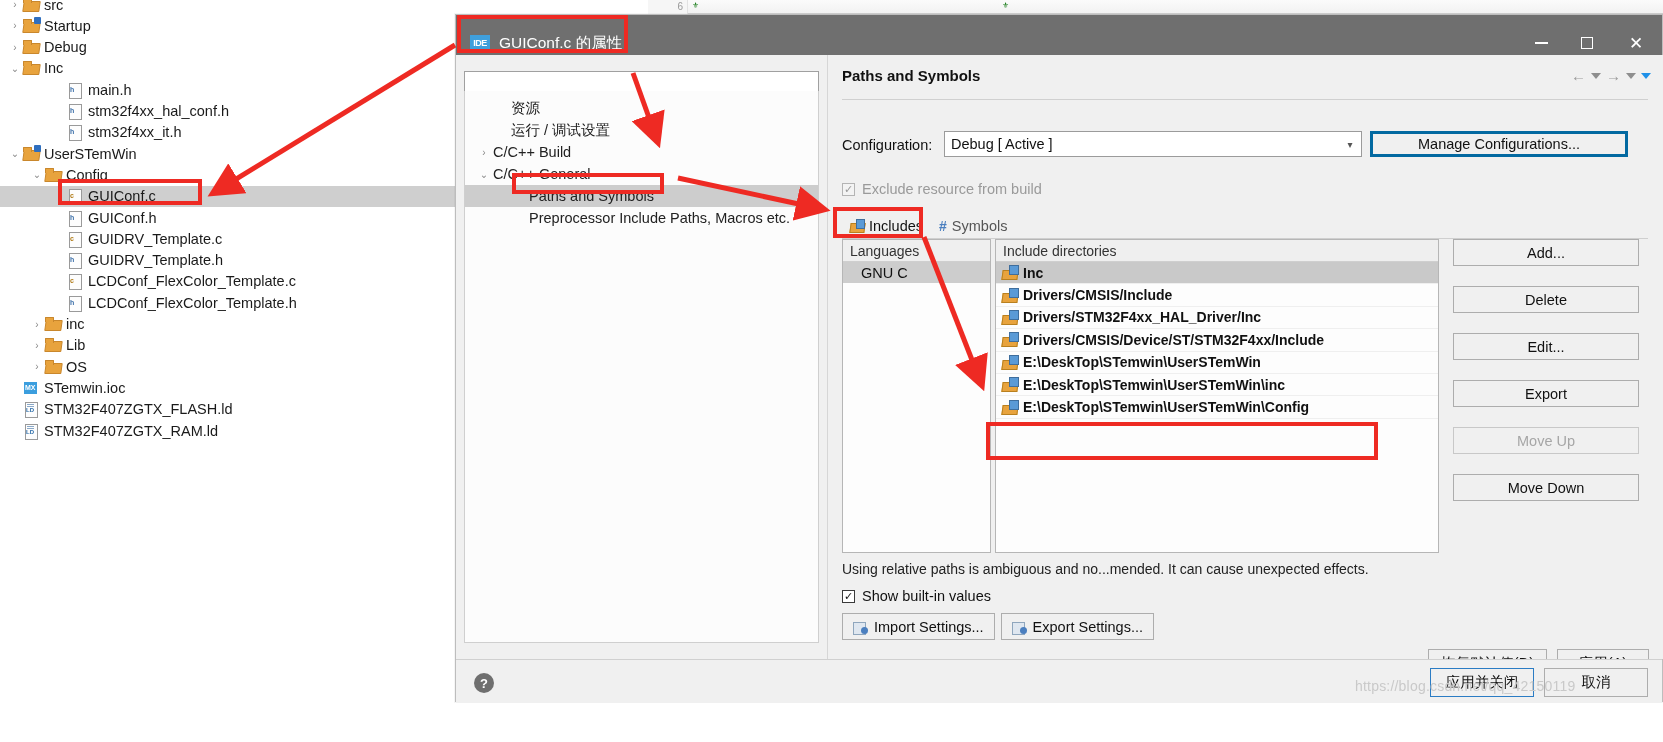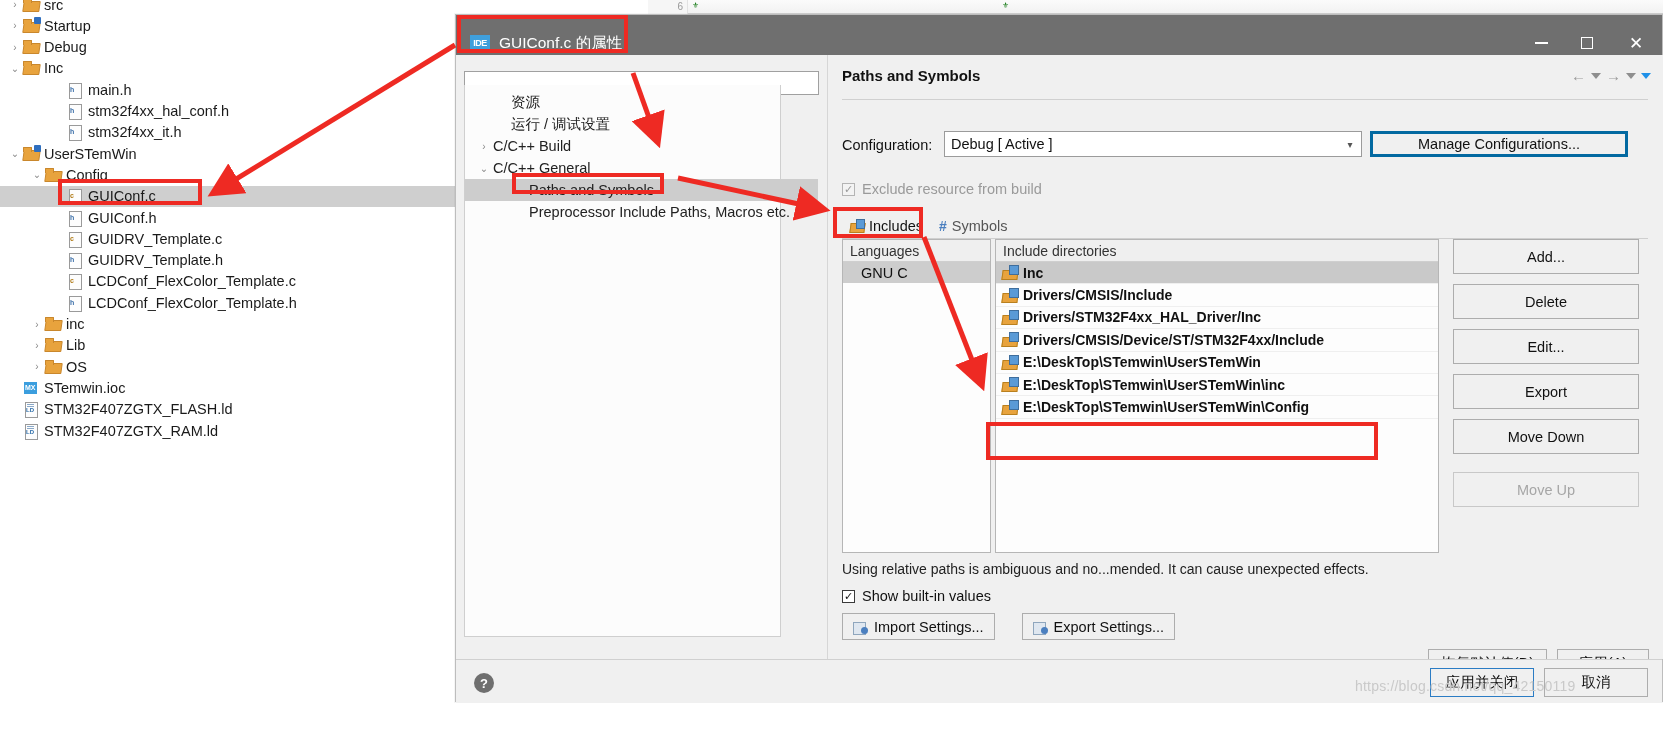--- a/index.html
+++ b/index.html
@@ -103,21 +103,21 @@
   .win-min { width:13px; height:1.4px; background:#fff; }
 
   
   .dlg-body { position:absolute; left:0; top:40px; width:100%; height:604px; background:#f0f0f0; }
 
   .filter-box {
     position:absolute; left:8px; top:16px; width:355px; height:24px;
     background:#fff; border:1px solid #a0a0a0;
   }
   .nav-tree {
-    position:absolute; left:8px; top:30px; width:317px; height:552px;
+    position:absolute; left:8px; top:36px; width:355px; height:552px;
     background:#fcfcfc; border:1px solid #cfcfcf; border-top:none;
   }
   .nav-row {
     position:absolute; left:0; width:353px; height:22px; display:flex; align-items:center;
     font-size:14.5px; color:#222; white-space:nowrap;
   }
   .nav-row .twisty { width:18px; text-align:center; color:#8a8a8a; font-size:10px; flex:0 0 18px; }
   .nav-row.sel { background:#cdcdcd; }
 
   .right-pane {
@@ -185,30 +185,30 @@
              font-size:14px; font-weight:bold; color:#111; white-space:nowrap;
              border-bottom:1px solid #efefef; }
   .inc-row.sel { background:#c9c9c9; }
   .inc-ico { width:16px; height:13px; position:relative; margin-right:5px; flex:0 0 16px; }
   .inc-ico::before{content:"";position:absolute;left:0;top:4px;width:14px;height:8px;
     background:#e8a33d;border:1px solid #b9801f;transform:skewX(-8deg);}
   .inc-ico::after{content:"";position:absolute;right:-1px;top:-1px;width:8px;height:8px;
     background:#5a9ad6;border:1px solid #3f6e9d;}
 
   .side-btns { position:absolute; left:625px; top:184px; width:195px; }
-  .sbtn { width:186px; height:35px; background:#f0f0f0; border:1px solid #adadad;
+  .sbtn { width:186px; height:27px; background:#f0f0f0; border:1px solid #adadad;
           display:flex; align-items:center; justify-content:center;
-          font-size:14.5px; color:#111; margin-bottom:10px; }
+          font-size:14.5px; color:#111; margin-bottom:20px; }
   .sbtn.dis { color:#a6a6a6; border-color:#c8c8c8; }
 
   .hint { position:absolute; left:14px; top:506px; font-size:14px; color:#222; }
   .built-row { position:absolute; left:14px; top:533px; display:flex; align-items:center; gap:7px; }
   .built-label { font-size:14.5px; color:#111; }
 
-  .imp-exp { position:absolute; left:14px; top:558px; display:flex; gap:27px; }
+  .imp-exp { position:absolute; left:14px; top:558px; display:flex; gap:6px; }
   .iebtn { height:27px; background:#f0f0f0; border:1px solid #adadad;
            display:flex; align-items:center; gap:6px; padding:0 10px; font-size:14.5px; color:#111; }
   .ie-ico { width:15px; height:14px; position:relative; }
   .ie-ico::before{content:"";position:absolute;left:0;top:2px;width:11px;height:11px;
     background:#dfe7f0;border:1px solid #8fa6bd;}
   .ie-ico::after{content:"";position:absolute;right:0;bottom:0;width:7px;height:7px;
     background:#4b7fbf;border-radius:50%;}
 
   .dlg-foot-btns { position:absolute; right:14px; top:594px; display:flex; gap:10px; }
   .fbtn { height:28px; min-width:92px; background:#f0f0f0; border:1px solid #adadad;
@@ -508,22 +508,22 @@
               </div>
             </div>
         </div>
 
         <div class="side-btns">
           <div id="side-btn-rows">
               <div class="sbtn">Add...</div>
               <div class="sbtn">Delete</div>
               <div class="sbtn">Edit...</div>
               <div class="sbtn">Export</div>
+              <div class="sbtn dis" style="margin-top: 18px;">Move Up</div>
               <div class="sbtn">Move Down</div>
-              <div class="sbtn dis" style="margin-top: 18px;">Move Up</div>
             </div>
         </div>
 
         <div class="hint">Using relative paths is ambiguous and no...mended. It can cause unexpected effects.</div>
 
         <div class="built-row">
           <span class="cbx on">✓</span>
           <span class="built-label">Show built-in values</span>
         </div>
 

